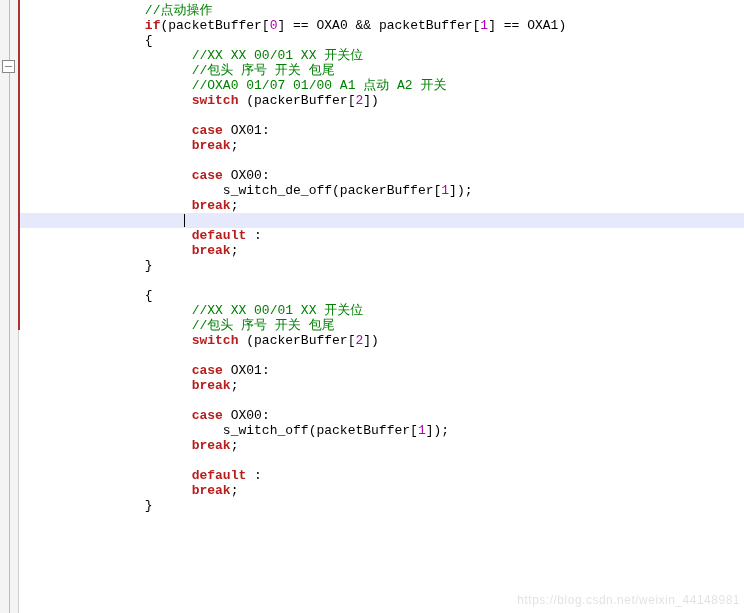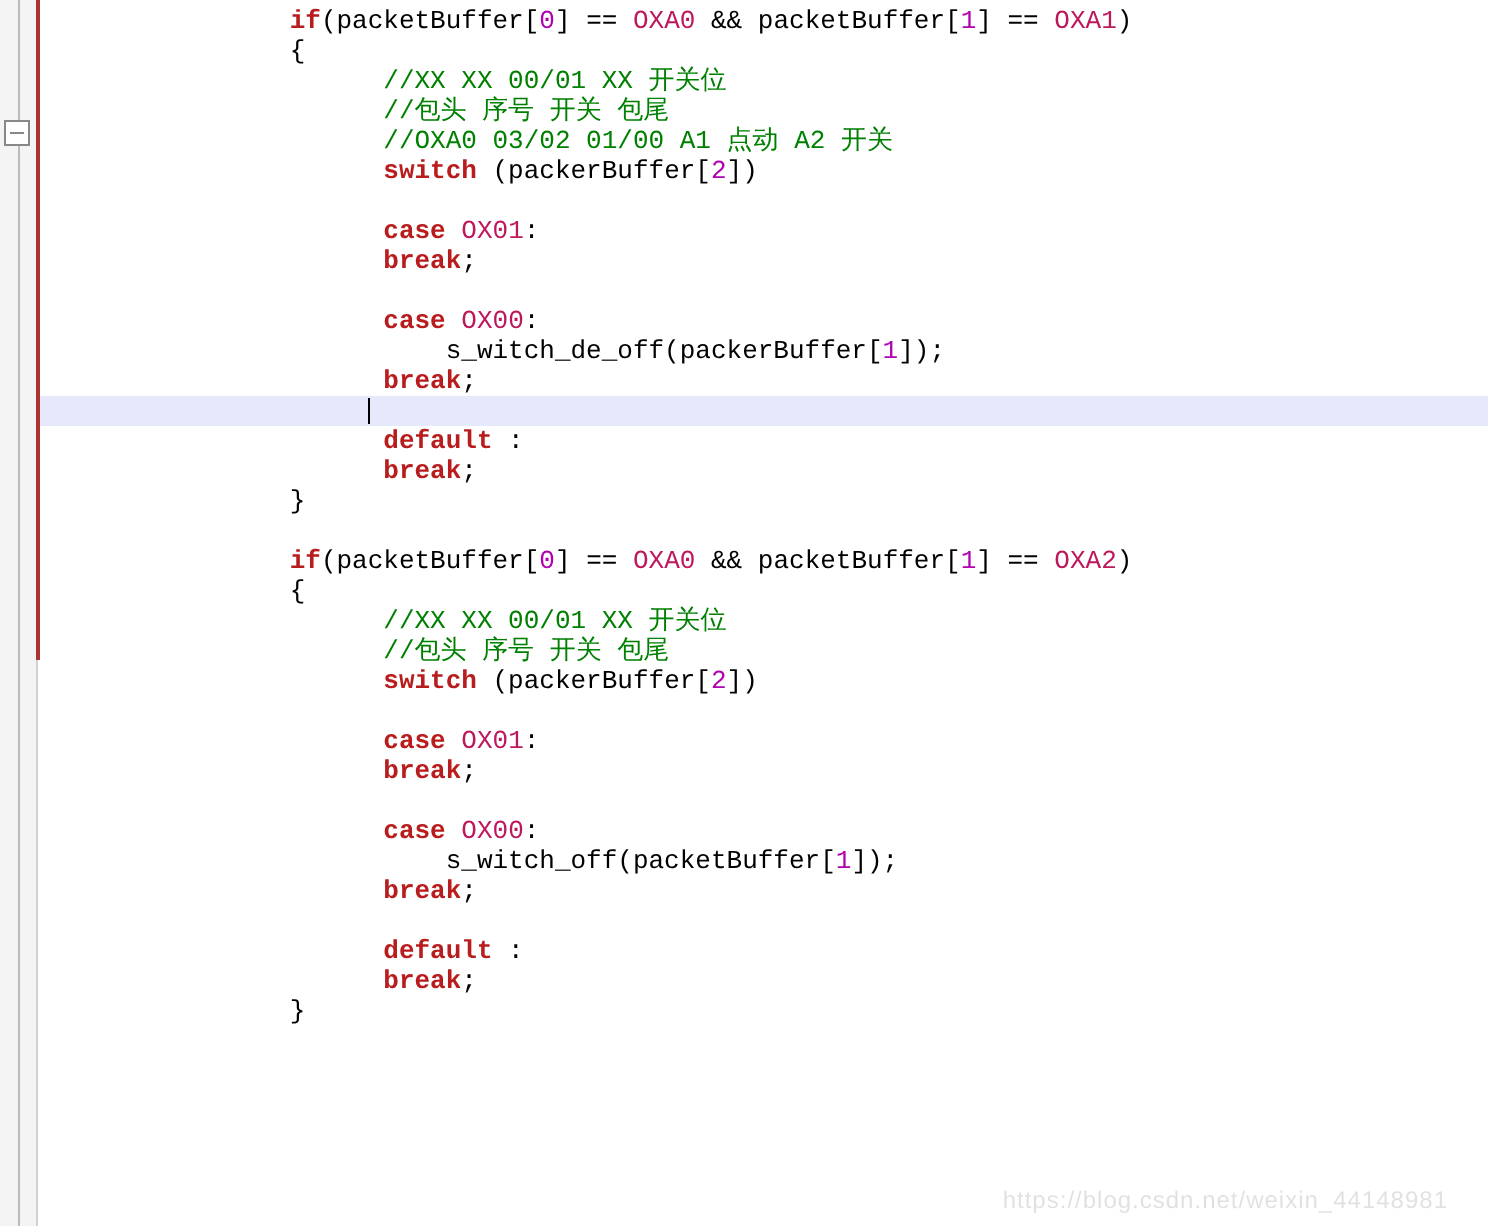--- a/index.html
+++ b/index.html
@@ -7,55 +7,55 @@
   .gutter{position:absolute;left:0;top:0;bottom:0;width:18px;background:#f4f4f4;border-right:1px solid #d0d0d0;}
   .gutter .fold-line{position:absolute;top:0;bottom:0;left:9px;width:1px;background:#bbb;}
   .gutter .minus{position:absolute;left:2px;top:60px;width:11px;height:11px;border:1px solid #888;background:#fff;}
   .gutter .minus::after{content:"";position:absolute;left:2px;right:2px;top:5px;height:1px;background:#888;}
   .left-red{position:absolute;left:18px;top:0;width:2px;background:#a33;}
   .code{position:absolute;left:20px;right:0;top:0;padding-top:3px;}
   .ln{white-space:pre;padding-left:0;}
   .hl{background:#e6e9fb;}
   .cm{color:#008000;}
   .kw{color:#b91c1c;font-weight:bold;}
-  .num{color:#be185d;}
+  .num{color:#000000;}
   .idx{color:#b000b0;}
-  .watermark{position:absolute;right:20px;bottom:6px;font:12px sans-serif;color:rgba(0,0,0,0.12);letter-spacing:0.5px;}
+  .watermark{position:absolute;right:4px;bottom:6px;font:12px sans-serif;color:rgba(0,0,0,0.12);letter-spacing:0.5px;}
   .caret{display:inline-block;width:1px;height:13px;background:#000;vertical-align:middle;}
 </style>
 </head>
 <body>
 
 <div class="wrap">
   <div class="gutter">
     <div class="fold-line"></div>
     <div class="minus"></div>
   </div>
   <div class="left-red" style="top:0;height:330px;"></div>
 
   <div class="code">
+    <div class="ln">                <span class="cm">//点动操作</span></div>
     <div class="ln">                <span class="kw">if</span><span>(packetBuffer[</span><span class="idx">0</span><span>] == </span><span class="num">OXA0</span><span> &amp;&amp; </span><span>packetBuffer[</span><span class="idx">1</span><span>] == </span><span class="num">OXA1</span><span>)</span></div>
     <div class="ln">                <span>{</span></div>
     <div class="ln">                      <span class="cm">//XX XX 00/01 XX 开关位</span></div>
     <div class="ln">                      <span class="cm">//包头 序号 开关 包尾</span></div>
-    <div class="ln">                      <span class="cm">//OXA0 03/02 01/00 A1 点动 A2 开关</span></div>
+    <div class="ln">                      <span class="cm">//OXA0 01/07 01/00 A1 点动 A2 开关</span></div>
     <div class="ln">                      <span class="kw">switch</span><span> (packerBuffer[</span><span class="idx">2</span><span>])</span></div>
     <div class="ln"> </div>
     <div class="ln">                      <span class="kw">case</span> <span class="num">OX01</span><span>:</span></div>
     <div class="ln">                      <span class="kw">break</span><span>;</span></div>
     <div class="ln"> </div>
     <div class="ln">                      <span class="kw">case</span> <span class="num">OX00</span><span>:</span></div>
     <div class="ln">                          <span>s_witch_de_off(packerBuffer[</span><span class="idx">1</span><span>]);</span></div>
     <div class="ln">                      <span class="kw">break</span><span>;</span></div>
     <div class="ln hl">                     <span class="caret"></span></div>
     <div class="ln">                      <span class="kw">default</span><span> :</span></div>
     <div class="ln">                      <span class="kw">break</span><span>;</span></div>
     <div class="ln">                <span>}</span></div>
     <div class="ln"> </div>
-    <div class="ln">                <span class="kw">if</span><span>(packetBuffer[</span><span class="idx">0</span><span>] == </span><span class="num">OXA0</span><span> &amp;&amp; </span><span>packetBuffer[</span><span class="idx">1</span><span>] == </span><span class="num">OXA2</span><span>)</span></div>
     <div class="ln">                <span>{</span></div>
     <div class="ln">                      <span class="cm">//XX XX 00/01 XX 开关位</span></div>
     <div class="ln">                      <span class="cm">//包头 序号 开关 包尾</span></div>
     <div class="ln">                      <span class="kw">switch</span><span> (packerBuffer[</span><span class="idx">2</span><span>])</span></div>
     <div class="ln"> </div>
     <div class="ln">                      <span class="kw">case</span> <span class="num">OX01</span><span>:</span></div>
     <div class="ln">                      <span class="kw">break</span><span>;</span></div>
     <div class="ln"> </div>
     <div class="ln">                      <span class="kw">case</span> <span class="num">OX00</span><span>:</span></div>
     <div class="ln">                          <span>s_witch_off(packetBuffer[</span><span class="idx">1</span><span>]);</span></div>

